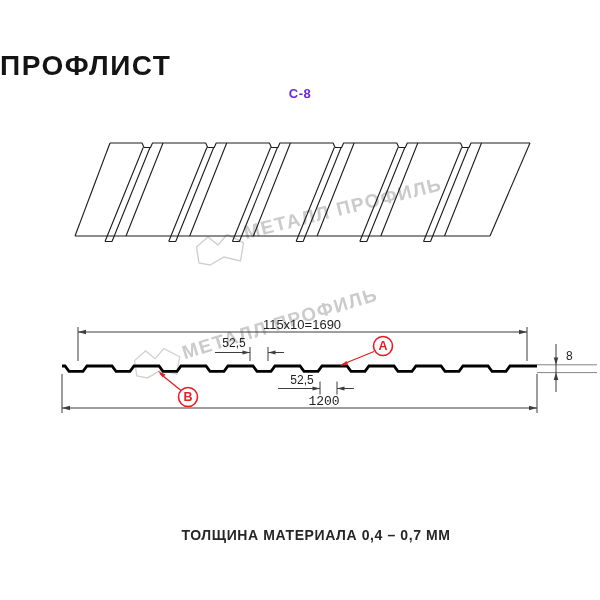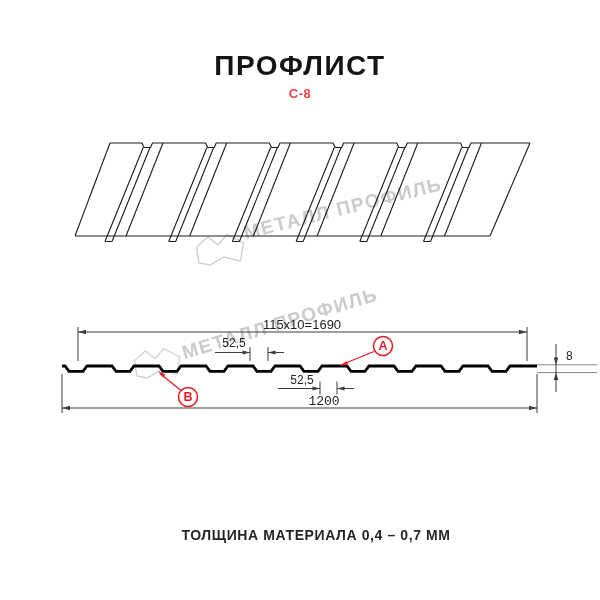--- a/index.html
+++ b/index.html
@@ -2,26 +2,26 @@
 <html><head>
 <meta charset="utf-8">
 <style>
   html,body{margin:0;padding:0;background:#fff;}
   .canvas{
     position:relative;width:600px;height:600px;background:#ffffff;overflow:hidden;
     font-family:"Liberation Sans",sans-serif;
   }
   .abs{position:absolute;}
   .title{
-    left:0;right:0;top:50px;text-align:center;
+    left:0;right:0;top:50px;text-align:left;
     font-size:28px;font-weight:800;letter-spacing:1.5px;color:#141414;
   }
   .subtitle{
     left:0;right:0;top:86px;text-align:center;
-    font-size:13px;font-weight:700;letter-spacing:.5px;color:#ef4444;
+    font-size:13px;font-weight:700;letter-spacing:.5px;color:#6d28d9;
   }
   .footer{
     left:0;right:0;top:527px;text-align:center;
     font-size:14px;font-weight:700;letter-spacing:.6px;color:#262626;padding-left:32px;
   }
   .wm-text{
     color:#cbcbcb;font-size:19px;font-weight:700;letter-spacing:1.5px;
     transform-origin:left bottom;white-space:nowrap;user-select:none;
   }
   .wm1{left:247px;top:222px;transform:rotate(-14deg);}

